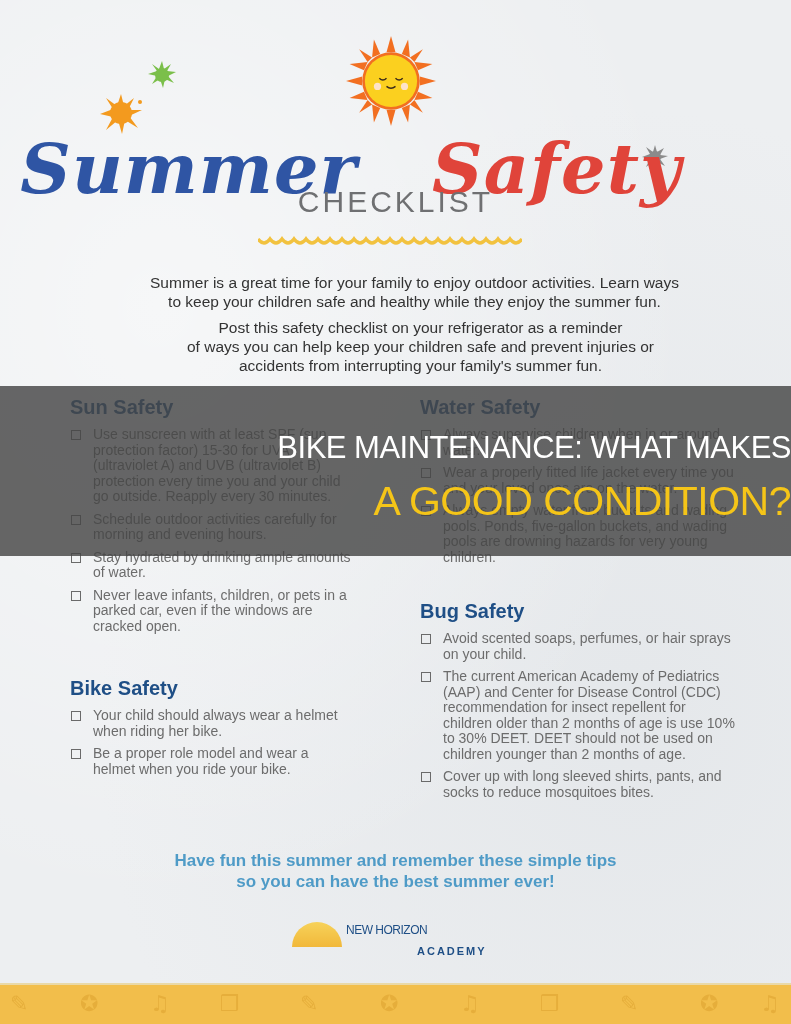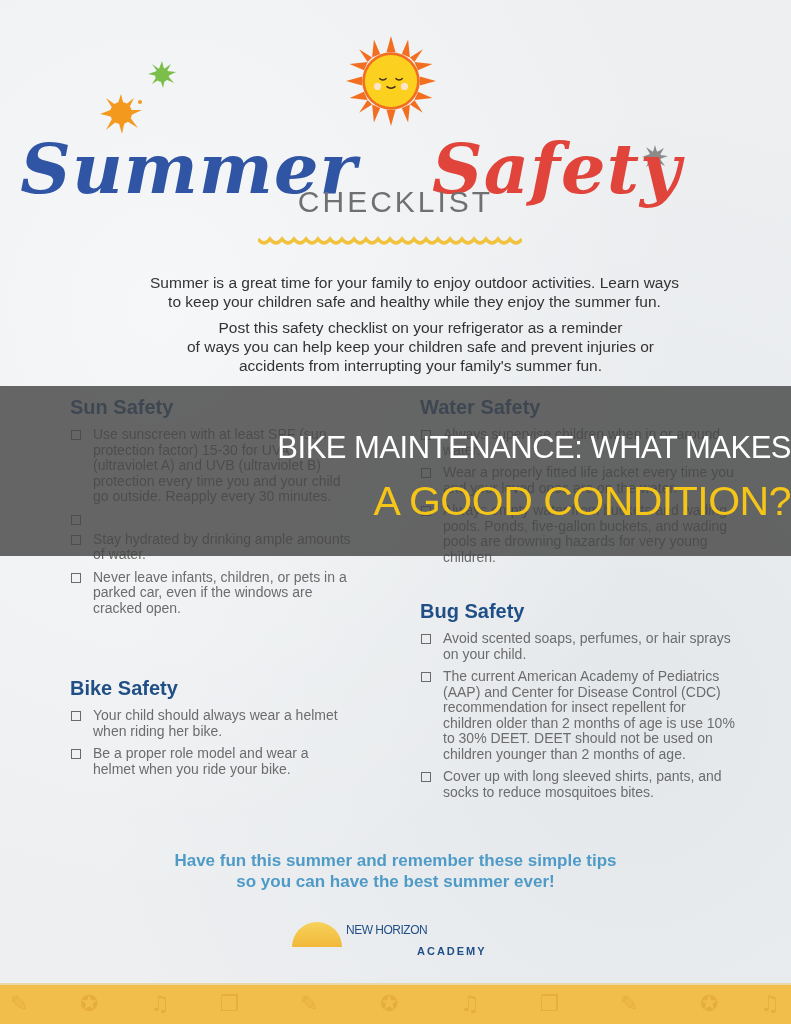--- a/index.html
+++ b/index.html
@@ -163,20 +163,21 @@
 </div>
 
 <div class="col col-left" style="top:396px">
   <h2 class="section-title">Sun Safety</h2>
   <div class="item">
     <span class="box"></span>
     <span class="item-text">Use sunscreen with at least SPF (sun protection factor) 15-30 for UVA (ultraviolet A) and UVB (ultraviolet B) protection every time you and your child go outside. Reapply every 30 minutes.</span>
   </div>
   <div class="item">
     <span class="box"></span>
+    <span class="item-text">Schedule outdoor activities carefully for morning and evening hours.</span>
   </div>
   <div class="item">
     <span class="box"></span>
     <span class="item-text">Stay hydrated by drinking ample amounts of water.</span>
   </div>
   <div class="item">
     <span class="box"></span>
     <span class="item-text">Never leave infants, children, or pets in a parked car, even if the windows are cracked open.</span>
   </div>
 </div>

